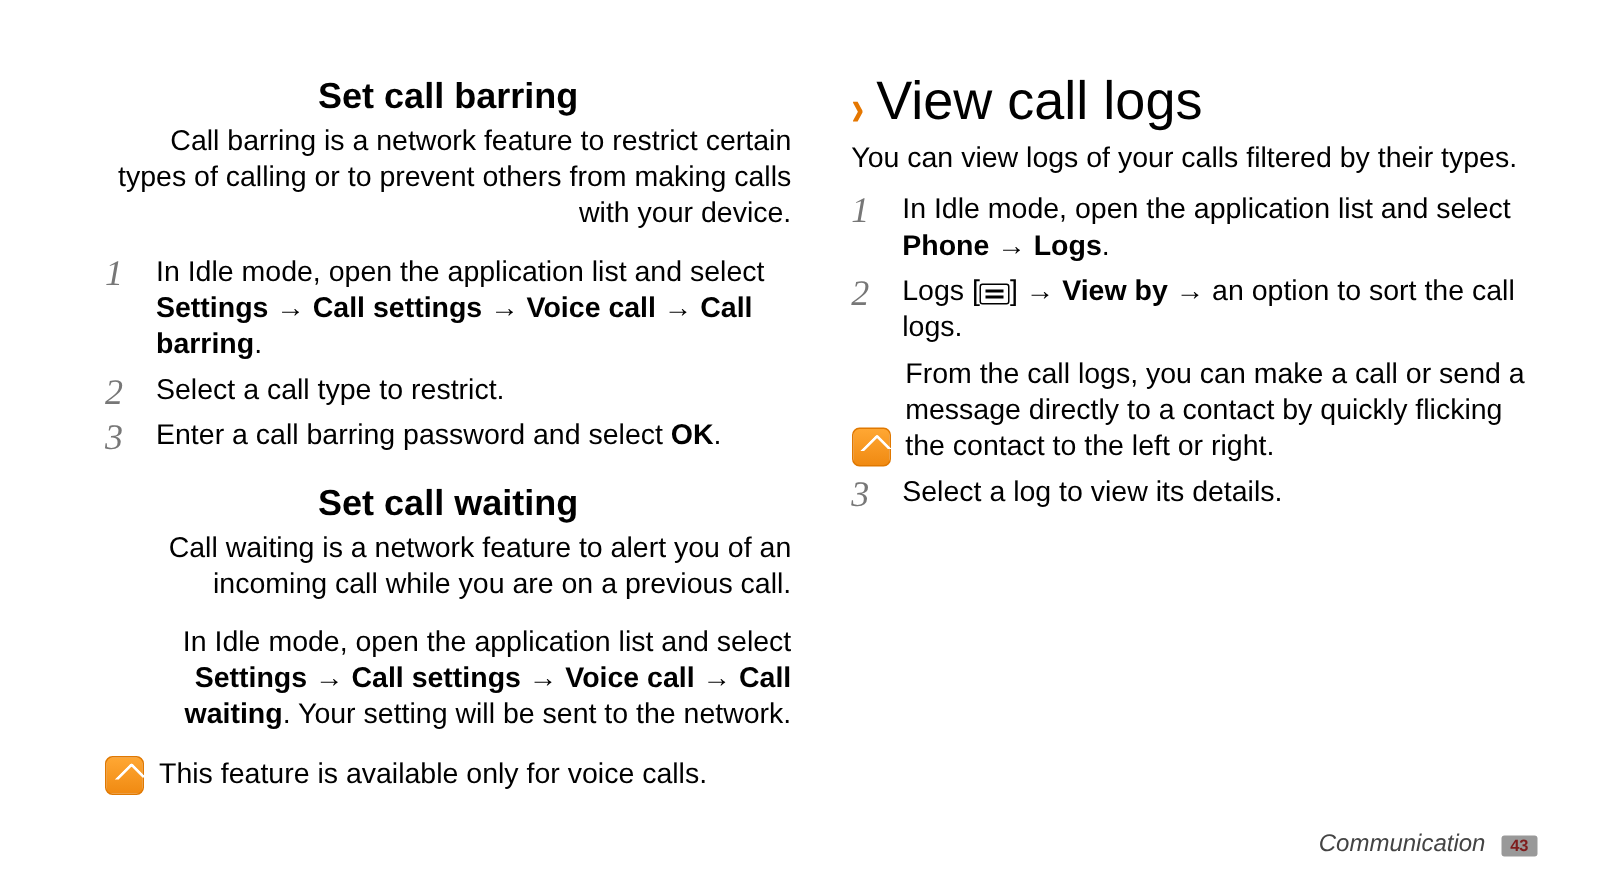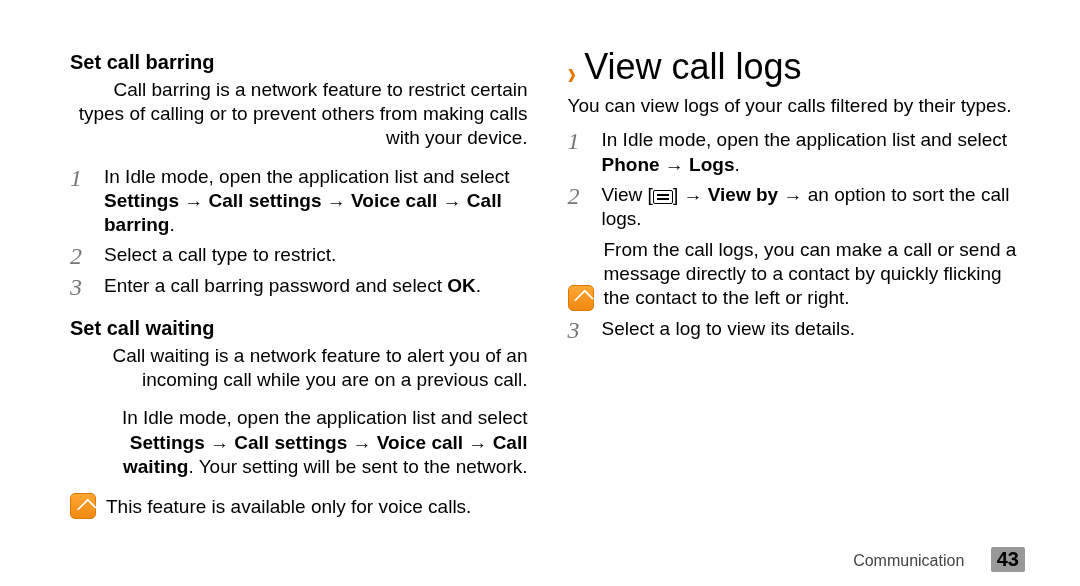--- a/index.html
+++ b/index.html
@@ -23,22 +23,23 @@
     position: relative;
   }
   .col {
     flex: 1 1 0;
     min-width: 0;
     font-size: 19px;
     line-height: 1.28;
   }
   .h-sub {
     font-weight: 700;
-    font-size: 20px;
+    font-size: 24px;
     margin: 0 0 2px 0;
+    text-align: center;
   }
   .h-sub.mt {
     margin-top: 18px;
   }
   .p {
     margin: 0 0 14px 0;
     text-align: right;
   }
   .p-row {
     margin: 0 0 10px 0;
@@ -142,30 +143,31 @@
   .menu-icon::before { top: 3px; }
   .menu-icon::after { top: 7px; }
   .footer {
     position: absolute;
     bottom: 14px;
     right: 55px;
     font-size: 16px;
     color: #444;
   }
   .footer .label {
-    margin-right: 22px;
+    font-style: italic;
+    margin-right: 6px;
   }
   .footer .pg {
     display: inline-block;
     background: #999;
-    color: #000000;
+    color: #7f1d1d;
     font-style: normal;
     font-weight: 600;
     padding: 1px 6px;
-    font-size: 20px;
+    font-size: 11px;
     border-radius: 2px;
   }
 </style>
 </head>
 <body>
 
 <div class="page">
 
   <div class="col">
 
@@ -215,21 +217,21 @@
     <div class="steps">
       <div class="step">
         <div class="num">1</div>
         <div class="txt">
           <span>In Idle mode, open the application list and select </span><span class="bold">Phone → Logs</span><span>.</span>
         </div>
       </div>
       <div class="step">
         <div class="num">2</div>
         <div class="txt">
-          <span>View [</span><span class="menu-icon"></span><span>] → </span><span class="bold">View by</span><span> → an option to sort the call logs.</span>
+          <span>Logs [</span><span class="menu-icon"></span><span>] → </span><span class="bold">View by</span><span> → an option to sort the call logs.</span>
         </div>
       </div>
 
       <div class="note">
         <div class="note-icon"></div>
         <div class="txt">From the call logs, you can make a call or send a message directly to a contact by quickly flicking the contact to the left or right.</div>
       </div>
 
       <div class="step">
         <div class="num">3</div>

